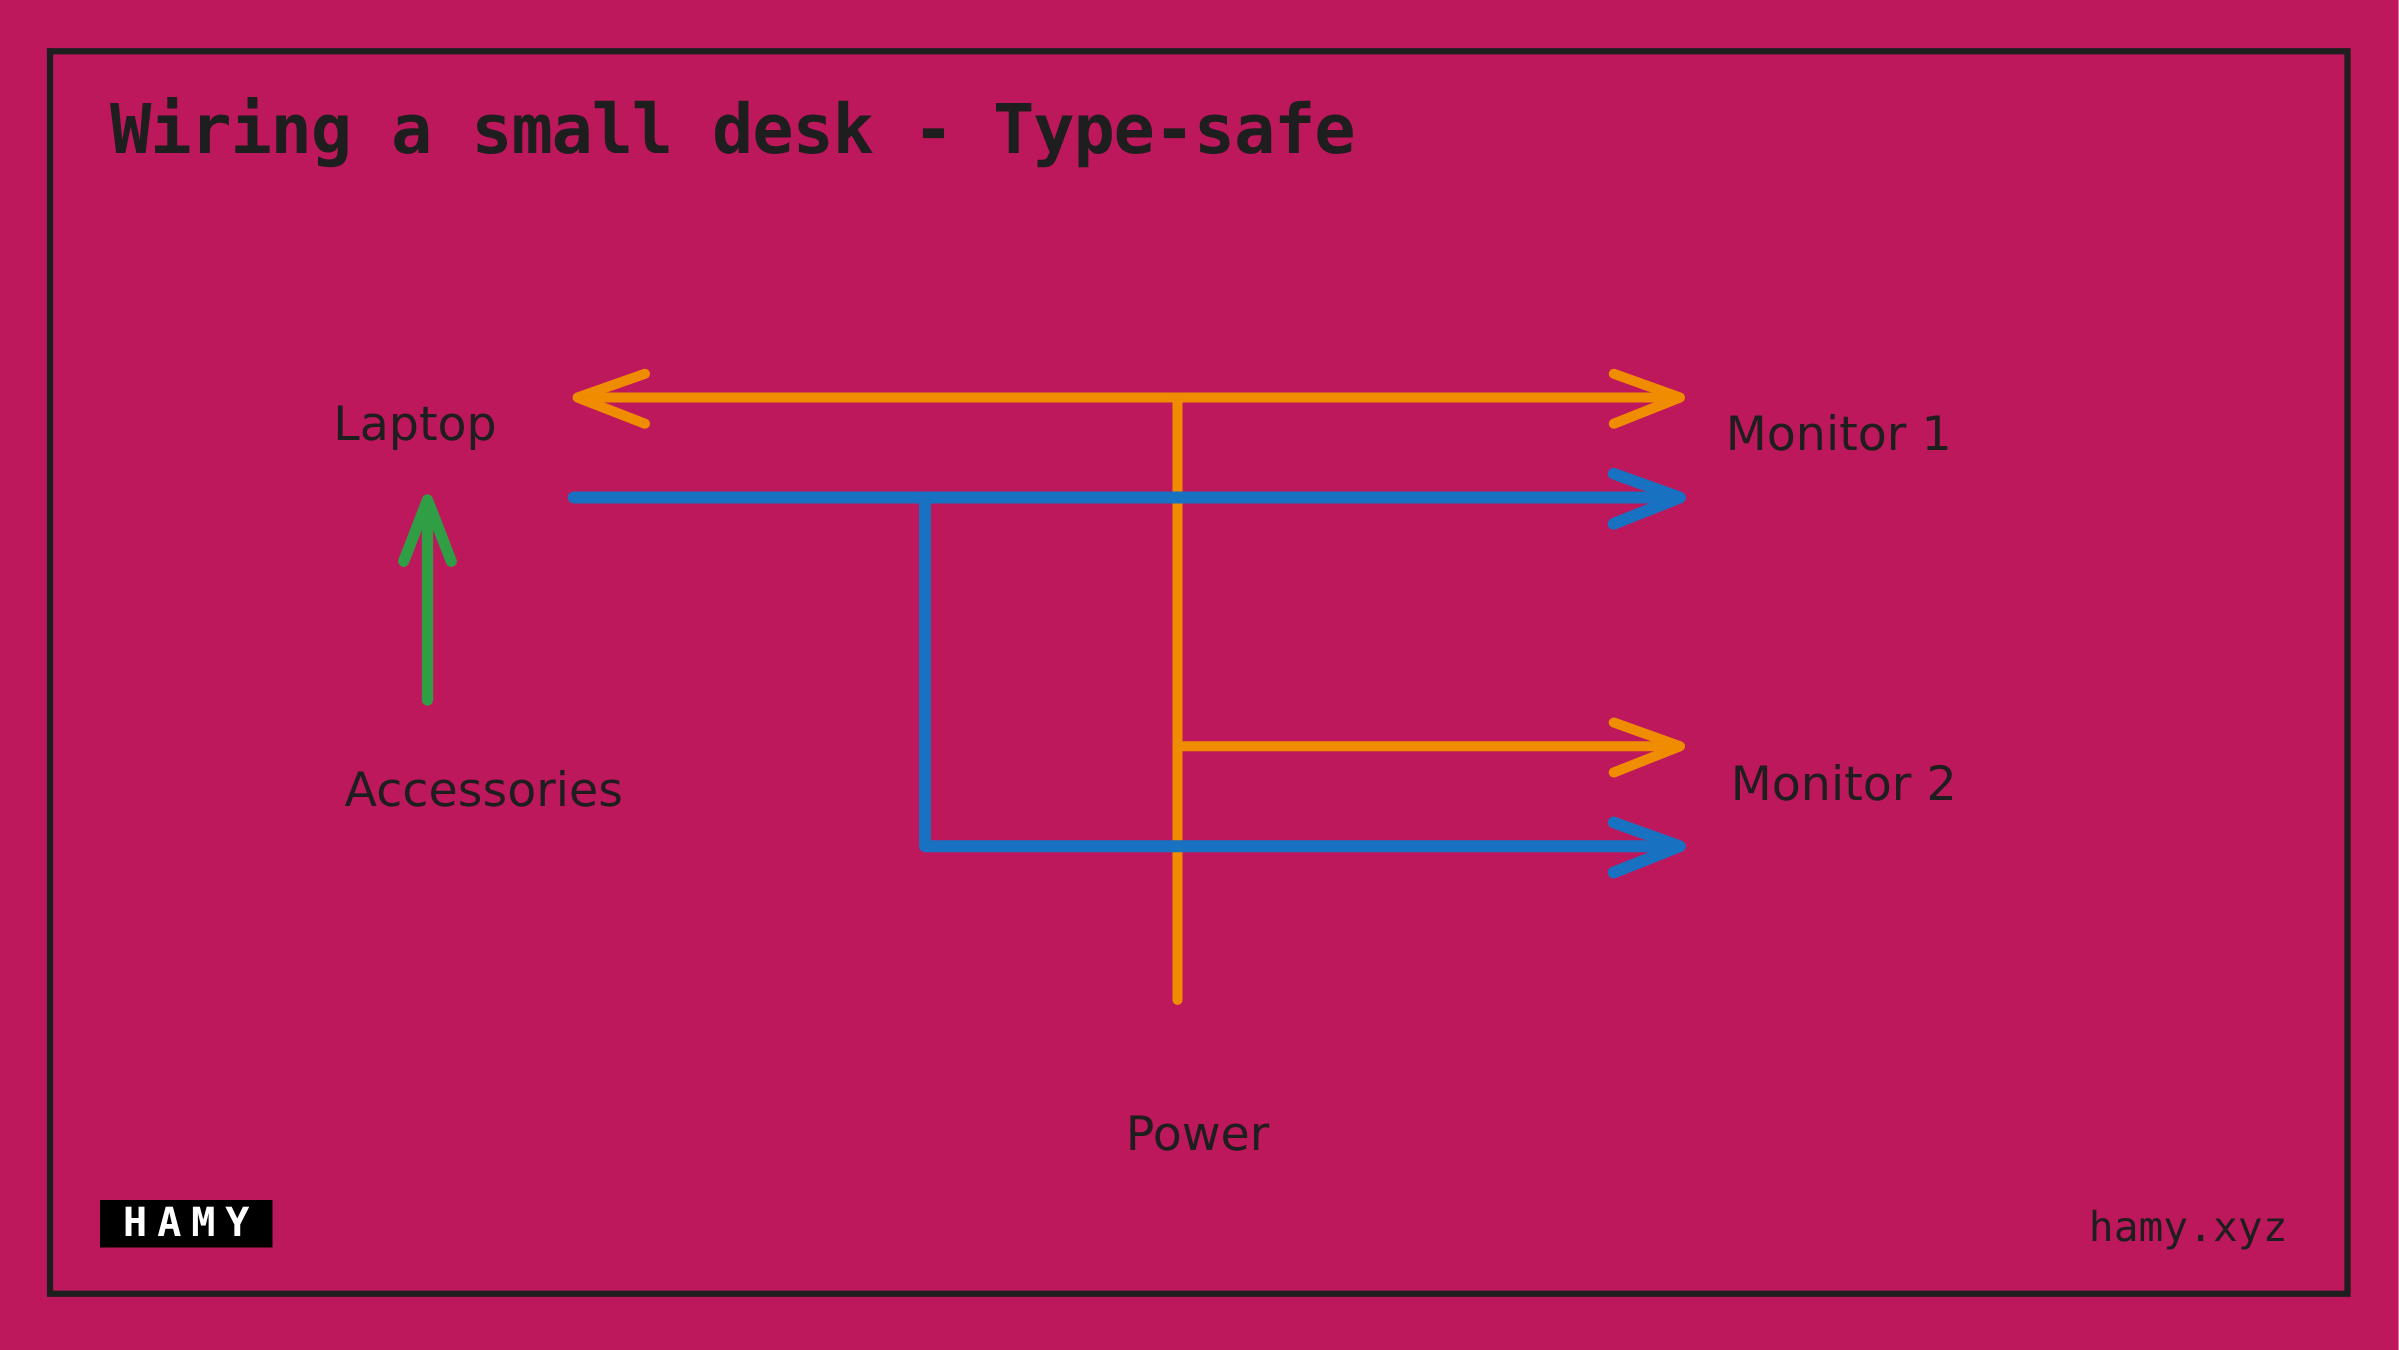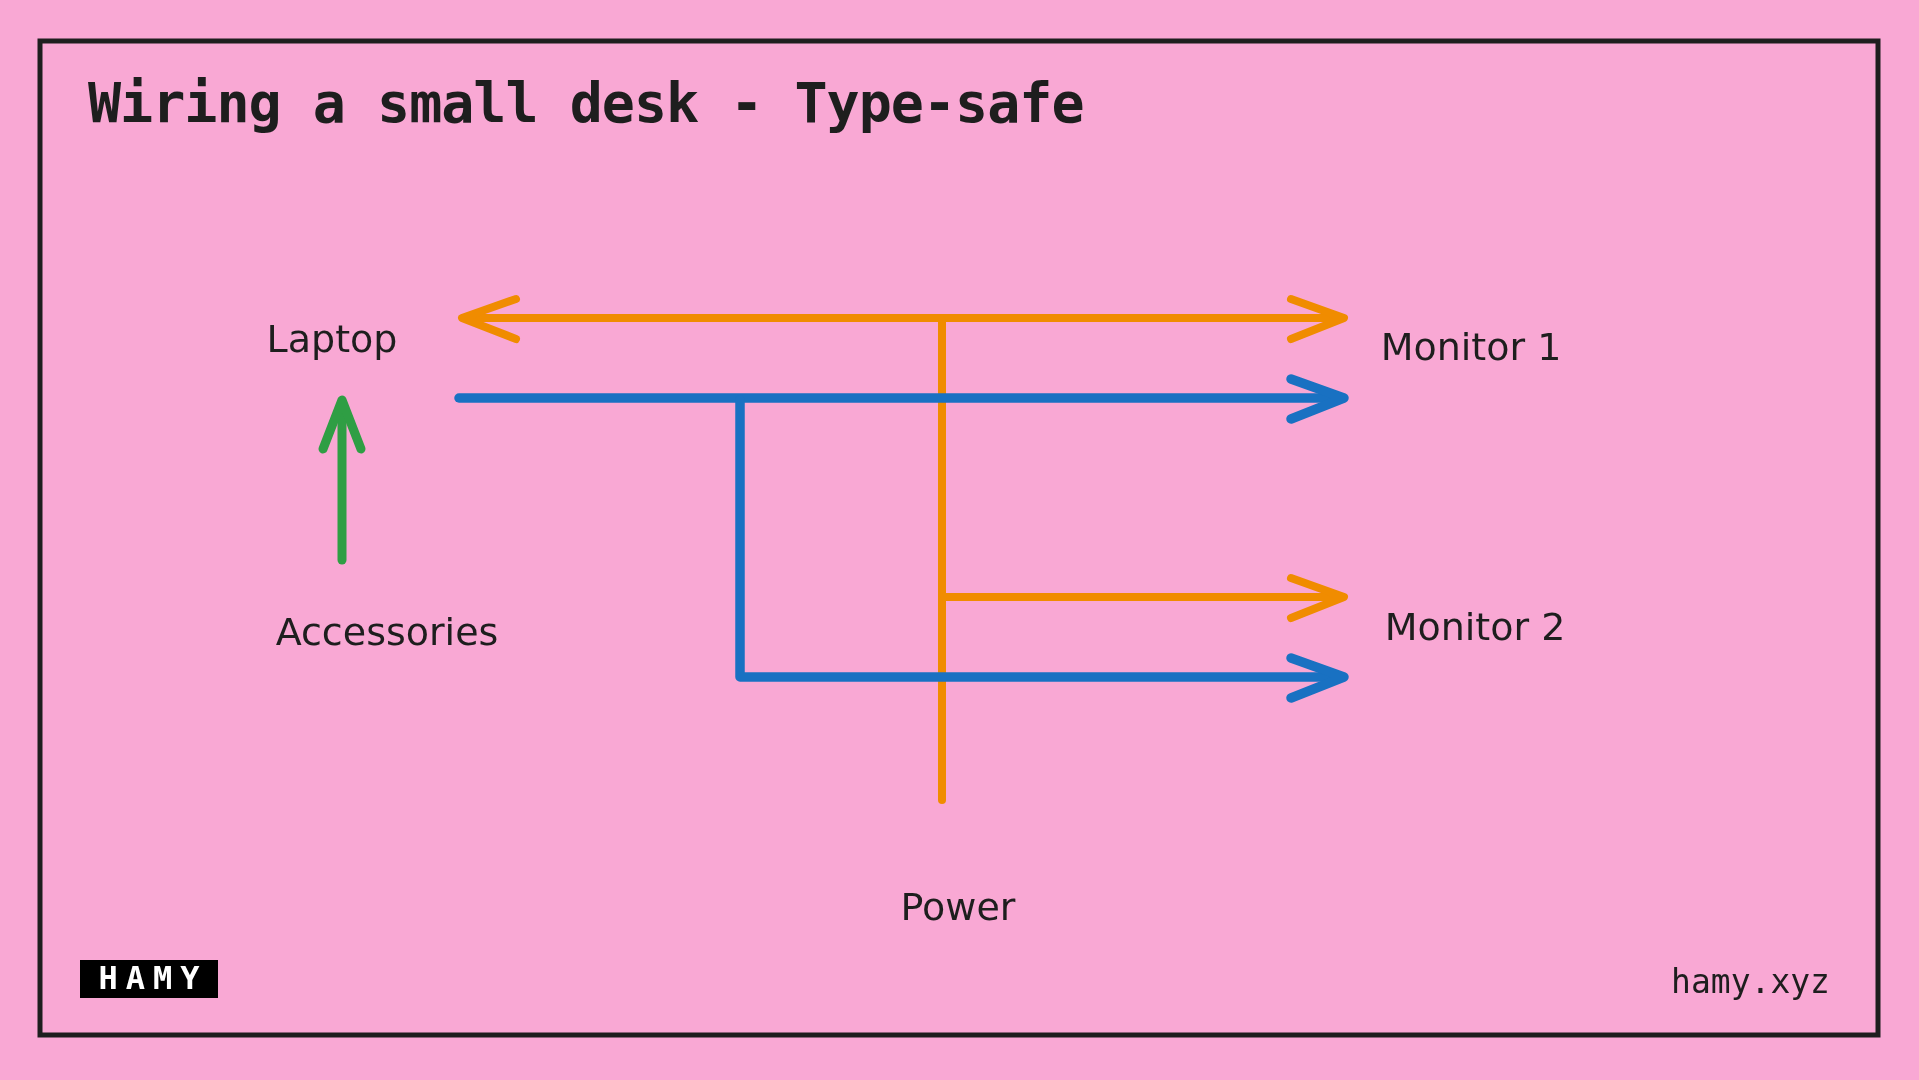--- a/index.html
+++ b/index.html
@@ -7,21 +7,21 @@
     padding: 0;
     background: #ffffff;
     width: 1919px;
     height: 1080px;
     overflow: hidden;
   }
   .stage {
     position: relative;
     width: 1919px;
     height: 1080px;
-    background: #f9a8d4;
+    background: #be185d;
   }
   svg { display: block; }
   .wire {
     fill: none;
     stroke-linecap: round;
     stroke-linejoin: round;
   }
   .title-text {
     font-family: "DejaVu Sans Mono", "Liberation Mono", monospace;
     font-weight: 700;

